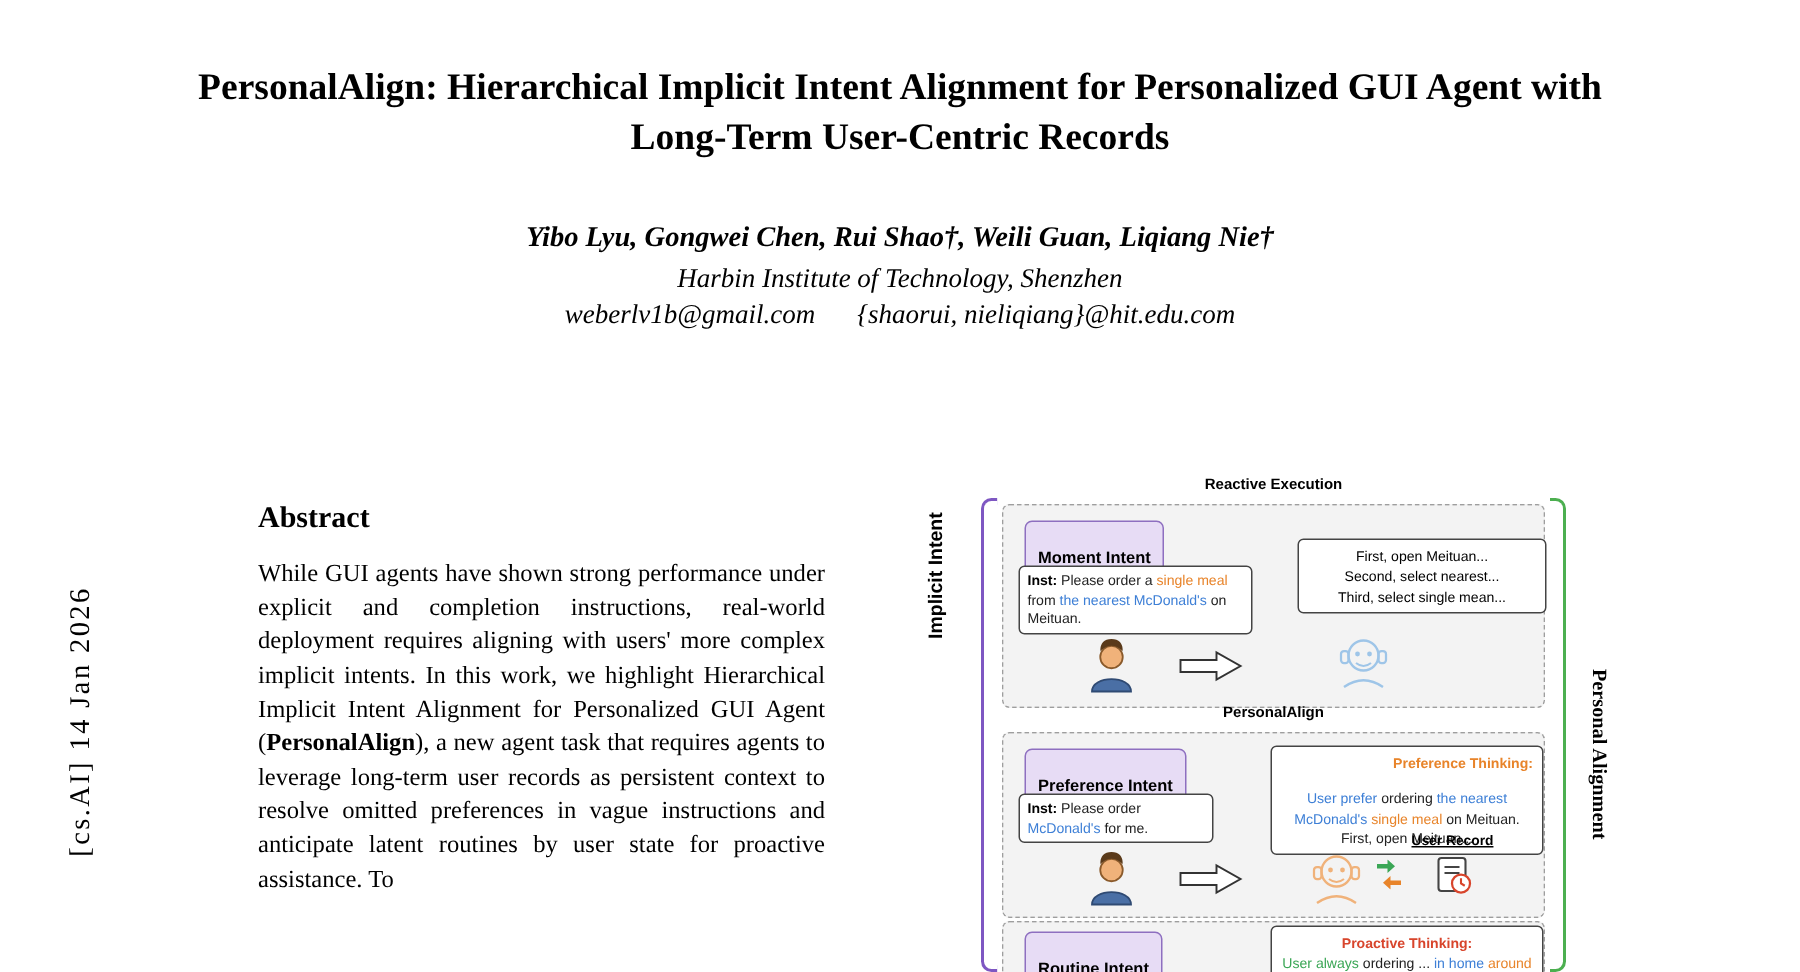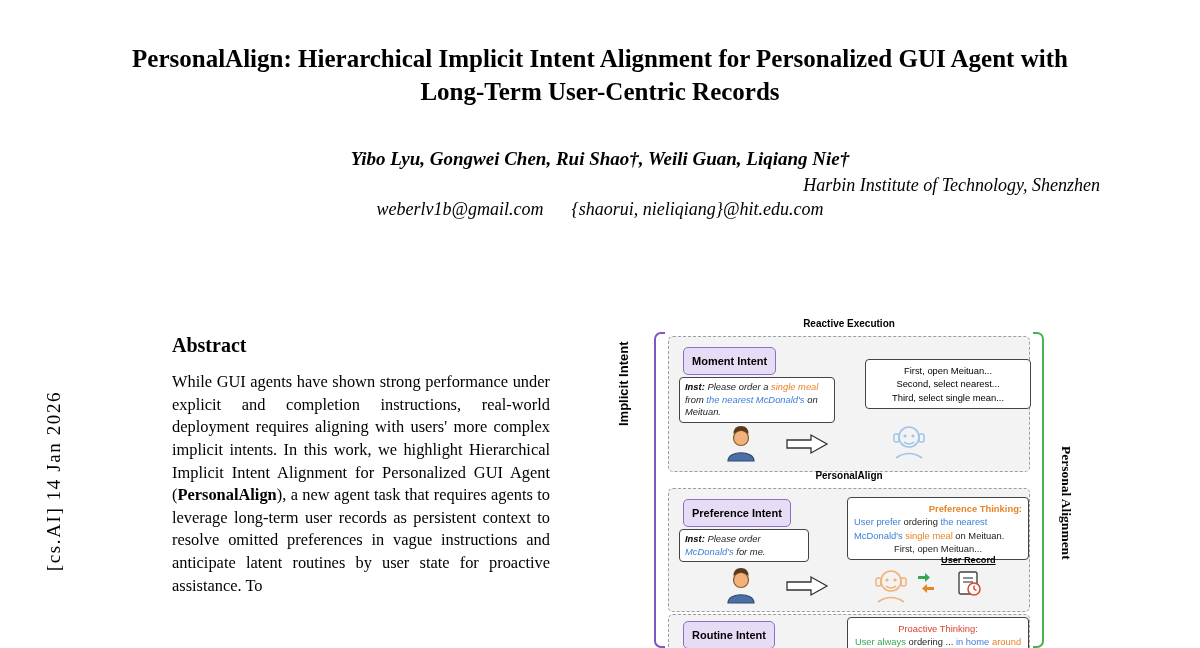--- a/index.html
+++ b/index.html
@@ -57,21 +57,20 @@
     font-style: italic;
   }
   .author-line {
     font-size: 19px;
     font-weight: bold;
     margin: 0 0 5px 0;
   }
   .affil-line {
     font-size: 18px;
     margin: 0 0 3px 0;
-    text-align: right;
   }
   .email-line {
     font-size: 18px;
     margin: 0 0 4px 0;
   }
   .email-gap { display: inline-block; width: 28px; }
   .url-line {
     font-family: "Liberation Mono", monospace;
     font-size: 17px;
     color: #2b3fa0;
@@ -166,33 +165,32 @@
     font-size: 10px;
   }
   .tag {
     position: absolute;
     border: 1.4px solid #8e6fc0;
     background: #e7dcf5;
     border-radius: 5px;
     font-family: "Liberation Sans", sans-serif;
     font-weight: bold;
     font-size: 11px;
-    padding: 7px 8px;
+    padding: 18px 8px;
     white-space: nowrap;
   }
   .inst-box {
     position: absolute;
     border: 1.3px solid #444;
     background: #fff;
     border-radius: 4px;
     font-family: "Liberation Sans", sans-serif;
     font-size: 9.4px;
     line-height: 1.34;
     padding: 3px 5px;
-    font-style: italic;
   }
   .inst-box b { font-weight: bold; }
   .out-box {
     position: absolute;
     border: 1.3px solid #444;
     background: #fff;
     border-radius: 4px;
     font-family: "Liberation Sans", sans-serif;
     font-size: 9.4px;
     line-height: 1.42;
@@ -316,21 +314,21 @@
   <div class="panel" style="top:170px; height:122px;">
     <div class="tag" style="left:14px; top:10px;">Preference Intent</div>
 
     <div class="inst-box" style="left:10px; top:40px; width:118px;">
       <b>Inst:</b>
       <span id="p1-inst"><span class="c-dark">Please order </span><span class="c-blue">McDonald's</span><span class="c-dark"> for me.</span></span>
     </div>
 
     <div class="out-box" style="left:178px; top:8px; width:168px; text-align:left;">
       <div class="c-orange" style="text-align:right; font-weight:bold;">Preference Thinking:</div>
-      <div id="p1-think" style=""><span class="c-blue">User prefer</span><span class="c-dark"> ordering </span><span class="c-blue">the nearest McDonald's</span><span class="c-dark"> </span><span class="c-orange">single meal</span><span class="c-dark"> on Meituan.</span></div>
+      <div id="p1-think" style="text-align:center;margin-top:10px;"><span class="c-blue">User prefer</span><span class="c-dark"> ordering </span><span class="c-blue">the nearest McDonald's</span><span class="c-dark"> </span><span class="c-orange">single meal</span><span class="c-dark"> on Meituan.</span></div>
       <div class="c-dark" style="text-align:center;">First, open Meituan...</div>
     </div>
 
     <div class="avatar" style="left:52px; top:78px;">
       <svg viewBox="0 0 40 40" width="40" height="40">
         <circle cx="20" cy="13" r="7.5" fill="#f0b27a" stroke="#8a5a2b" stroke-width="1.2"></circle>
         <path d="M7 36 C7 25 33 25 33 36 Z" fill="#4a6fa5" stroke="#2f4a73" stroke-width="1.2"></path>
         <path d="M12.5 9 q7.5 -7 15 0 q0 -8 -7.5 -8 q-7.5 0 -7.5 8z" fill="#5a3a1a"></path>
       </svg>
     </div>
@@ -369,18 +367,18 @@
         <circle cx="19" cy="20" r="6" fill="#fff" stroke="#d8452c" stroke-width="1.5"></circle>
         <path d="M19 16.5 L19 20 L21.5 21.5" fill="none" stroke="#d8452c" stroke-width="1.4"></path>
       </svg>
     </div>
   </div>
 
   <div class="panel" style="top:296px; height:44px;">
     <div class="tag" style="left:14px; top:6px;">Routine Intent</div>
 
     <div class="out-box" style="left:178px; top:2px; width:168px;">
-      <div class="c-red" style="font-weight:normal;">Proactive Thinking:</div>
+      <div class="c-red" style="font-weight:bold;">Proactive Thinking:</div>
       <div id="p2-think"><span class="c-green">User always</span><span class="c-dark"> ordering ... </span><span class="c-blue">in home</span><span class="c-orange"> around 12 a.m.</span></div>
     </div>
   </div>
 
 </div>
 
 </body></html>

